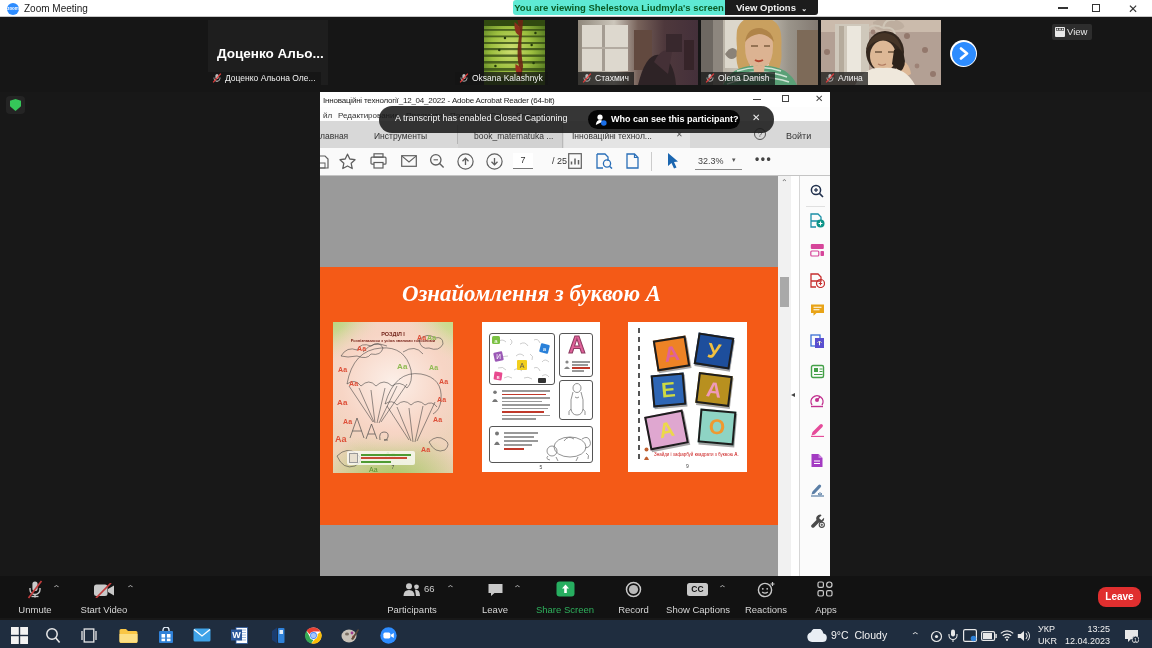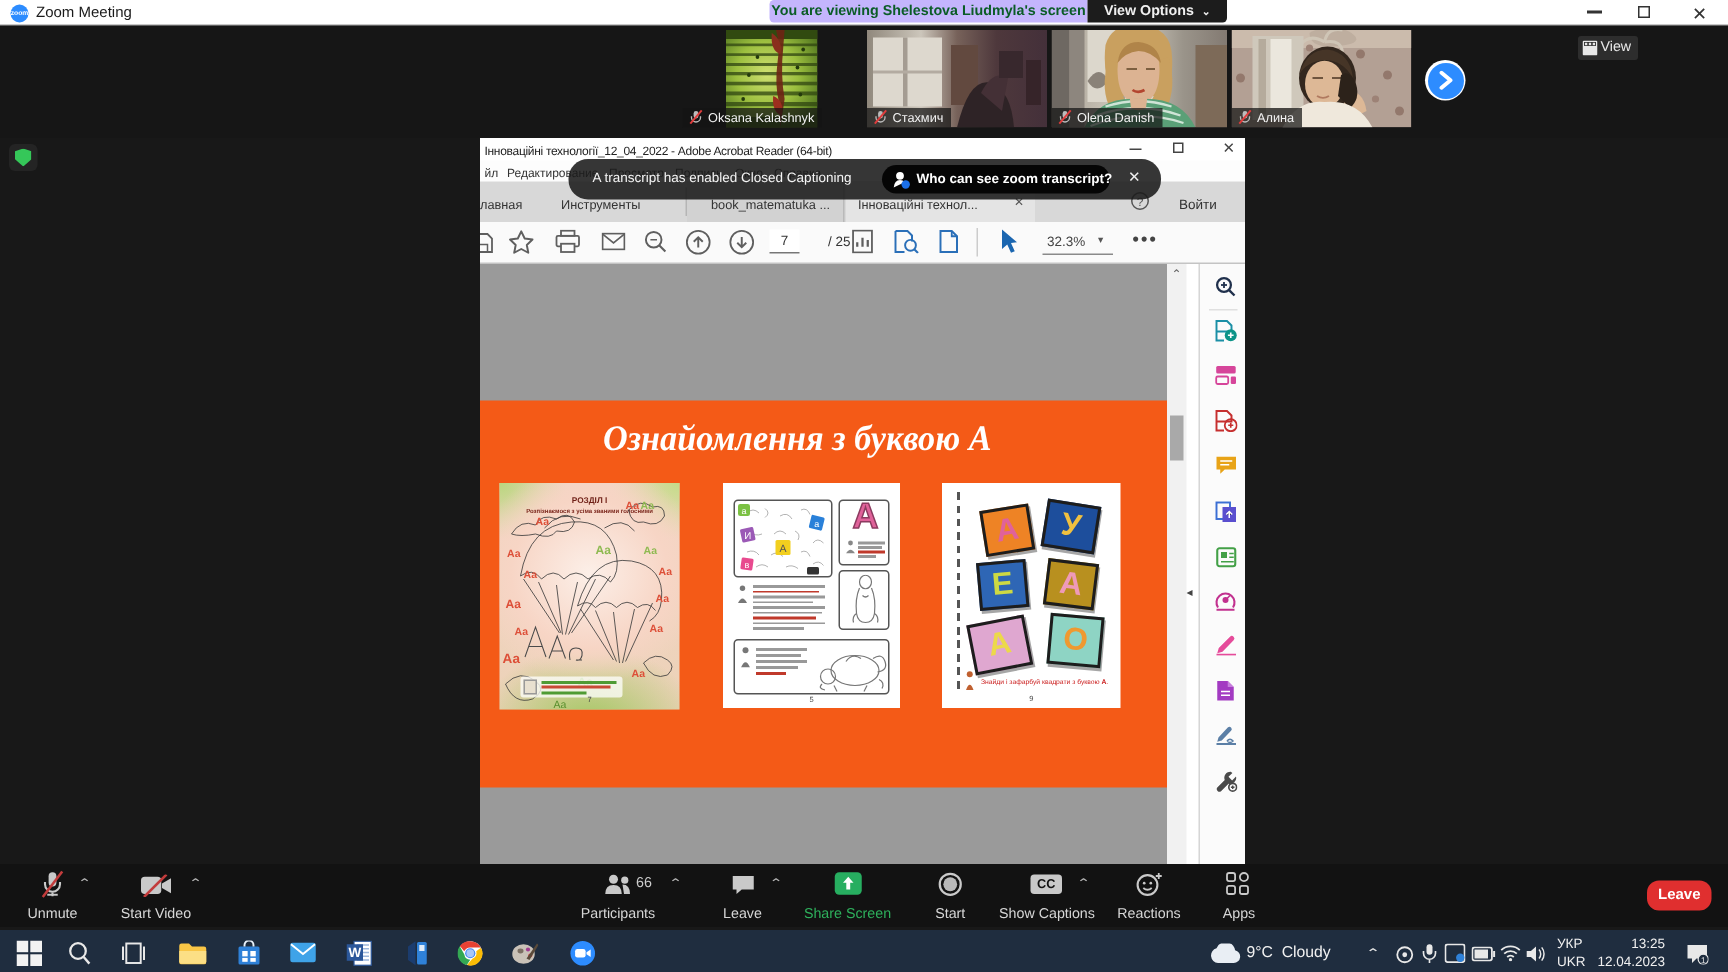--- a/index.html
+++ b/index.html
@@ -15,30 +15,39 @@
   .sq { position:absolute; border:2px solid #1d1d1d; box-shadow:1px 2px 0 rgba(0,0,0,0.35); display:flex; align-items:center; justify-content:center; font-size:21px; font-weight:bold; font-family:"Liberation Sans",sans-serif; }
 </style>
 </head>
 <body>
 <div id="screen">
 
   <div class="abs" style="left:0;top:0;width:1152px;height:17px;background:#ffffff;box-shadow:inset 0 -1px 0 #c8c8c8;">
     <div class="abs" style="left:7px;top:3px;width:12px;height:12px;border-radius:50%;background:#2D8CFF;color:#fff;font-size:4.5px;font-weight:bold;text-align:center;line-height:12px;">zoom</div>
     <div class="abs" style="left:24px;top:3px;font-size:10px;color:#1a1a1a;">Zoom Meeting</div>
 
-    <div class="abs" style="left:513px;top:0;width:212px;height:15px;background:#c4b5fd;color:#0a5c26;font-weight:bold;font-size:9.5px;text-align:center;line-height:15px;border-radius:3px 0 0 3px;">You are viewing Shelestova Liudmyla's screen</div>
+    <div class="abs" style="left:513px;top:0;width:212px;height:15px;background:#5eead4;color:#0a5c26;font-weight:bold;font-size:9.5px;text-align:center;line-height:15px;border-radius:3px 0 0 3px;">You are viewing Shelestova Liudmyla's screen</div>
     <div class="abs" style="left:725px;top:0;width:93px;height:15px;background:#1c1c1c;color:#f0f0f0;font-weight:bold;font-size:9.5px;text-align:center;line-height:15px;border-radius:0 0 3px 0;">View Options&nbsp; <span style="font-size:7px;">⌄</span></div>
 
     <div class="abs" style="left:1058px;top:7px;width:10px;height:1.5px;background:#333;"></div>
     <div class="abs" style="left:1092px;top:4px;width:8px;height:8px;border:1.3px solid #333;"></div>
     <div class="abs" style="left:1128px;top:2px;font-size:12px;color:#333;">✕</div>
   </div>
 
   <div class="abs" id="strip" style="left:0;top:17px;width:1152px;height:75px;background:#161616;">
 
+    <div class="abs" style="left:208px;top:3px;width:120px;height:65px;background:#1e1e1e;overflow:hidden;">
+      <div class="abs" style="left:9px;top:26px;font-size:13.5px;font-weight:bold;color:#fff;white-space:nowrap;">Доценко Альо...</div>
+      <div class="lbl"><svg class="mic" viewBox="0 0 10 10">
+            <rect x="3.4" y="1" width="3.2" height="5" rx="1.6" fill="#bbb"></rect>
+            <path d="M2 4.5 v0.8 a3 3 0 0 0 6 0 v-0.8" fill="none" stroke="#bbb" stroke-width="0.9"></path>
+            <line x1="5" y1="7.8" x2="5" y2="9" stroke="#bbb" stroke-width="0.9"></line>
+            <line x1="1.2" y1="9.4" x2="8.8" y2="0.6" stroke="#e03c3c" stroke-width="1.3"></line>
+          </svg>Доценко Альона Оле...</div>
+    </div>
 
 
     <div class="abs" style="left:455px;top:3px;width:120px;height:65px;background:#161616;overflow:hidden;">
       <svg class="abs" style="left:29px;top:0;" width="61" height="65" viewBox="0 0 64 65" preserveAspectRatio="none">
         <defs>
             <radialGradient id="g3" cx="0.45" cy="0.45" r="0.75">
           <stop offset="0" stop-color="#cfe071"></stop>
               <stop offset="0.45" stop-color="#9cbf3f"></stop>
               <stop offset="0.8" stop-color="#5d8224"></stop>
               <stop offset="1" stop-color="#3c5a14"></stop>
@@ -533,21 +542,21 @@
   </div>
 
   <div class="abs" style="left:379px;top:106px;width:395px;height:27px;background:rgba(26,26,26,0.88);border-radius:13px;">
     <div class="abs" style="left:16px;top:7px;font-size:9px;color:#f5f5f5;">A transcript has enabled Closed Captioning</div>
     <div class="abs" style="left:209px;top:4px;width:152px;height:19px;background:rgba(0,0,0,0.9);border-radius:10px;white-space:nowrap;">
       <svg class="abs" style="left:7px;top:4px;" width="12" height="12" viewBox="0 0 12 12">
           <circle cx="5" cy="3.2" r="2.6" fill="#fff"></circle>
           <path d="M0.8 11 q0.5 -5 4.2 -5 q2 0 3 1.5" fill="#fff"></path>
           <circle cx="8.8" cy="9" r="2.8" fill="#1a6fe8"></circle>
         </svg>
-      <span class="abs" style="left:23px;top:4px;font-size:9px;font-weight:bold;color:#fff;">Who can see zoom transcript?</span>
+      <span class="abs" style="left:23px;top:4px;font-size:9px;font-weight:bold;color:#fff;">Who can see this participant?</span>
     </div>
     <div class="abs" style="left:373px;top:6px;font-size:10px;color:#eee;">✕</div>
   </div>
 
   <div class="abs" id="zoombar" style="left:0;top:576px;width:1152px;height:42px;background:#121212;">
 
     <svg class="abs" style="left:26px;top:4px;" width="18" height="20" viewBox="0 0 18 20">
       <rect x="6.4" y="1.5" width="5.2" height="9.5" rx="2.6" fill="#c9c9c9"></rect>
       <path d="M4 8 v1.5 a5 5 0 0 0 10 0 V8" fill="none" stroke="#c9c9c9" stroke-width="1.4"></path>
       <line x1="9" y1="15" x2="9" y2="17.5" stroke="#c9c9c9" stroke-width="1.4"></line>
@@ -584,21 +593,21 @@
     <svg class="abs" style="left:556px;top:5px;" width="19" height="16" viewBox="0 0 19 16">
       <rect x="0.5" y="0.5" width="18" height="15" rx="3" fill="#27ae60"></rect>
       <path d="M9.5 3.5 L13 7.5 h-2.2 v4.5 h-2.6 V7.5 H6 Z" fill="#fff"></path>
     </svg>
     <div class="zlbl" style="left:530px;width:70px;color:#2eb05c;">Share Screen</div>
 
     <svg class="abs" style="left:625px;top:5px;" width="17" height="17" viewBox="0 0 17 17">
       <circle cx="8.5" cy="8.5" r="7" fill="none" stroke="#c9c9c9" stroke-width="1.5"></circle>
       <circle cx="8.5" cy="8.5" r="4.6" fill="#b9b9b9"></circle>
     </svg>
-    <div class="zlbl" style="left:612px;width:43px;">Start</div>
+    <div class="zlbl" style="left:612px;width:43px;">Record</div>
 
     <div class="abs" style="left:687px;top:7px;width:21px;height:13px;background:#c9c9c9;border-radius:2.5px;color:#121212;font-weight:bold;font-size:8.5px;text-align:center;line-height:13px;">CC</div>
     <span class="chev" style="left:719px;">⌃</span>
     <div class="zlbl" style="left:663px;width:70px;">Show Captions</div>
 
     <svg class="abs" style="left:757px;top:5px;" width="19" height="17" viewBox="0 0 19 17">
       <circle cx="8" cy="9" r="6.6" fill="none" stroke="#c9c9c9" stroke-width="1.4"></circle>
       <circle cx="5.8" cy="7.8" r="0.9" fill="#c9c9c9"></circle>
         <circle cx="10.2" cy="7.8" r="0.9" fill="#c9c9c9"></circle>
       <path d="M5.2 11 q2.8 2.4 5.6 0" fill="none" stroke="#c9c9c9" stroke-width="1.2"></path>

